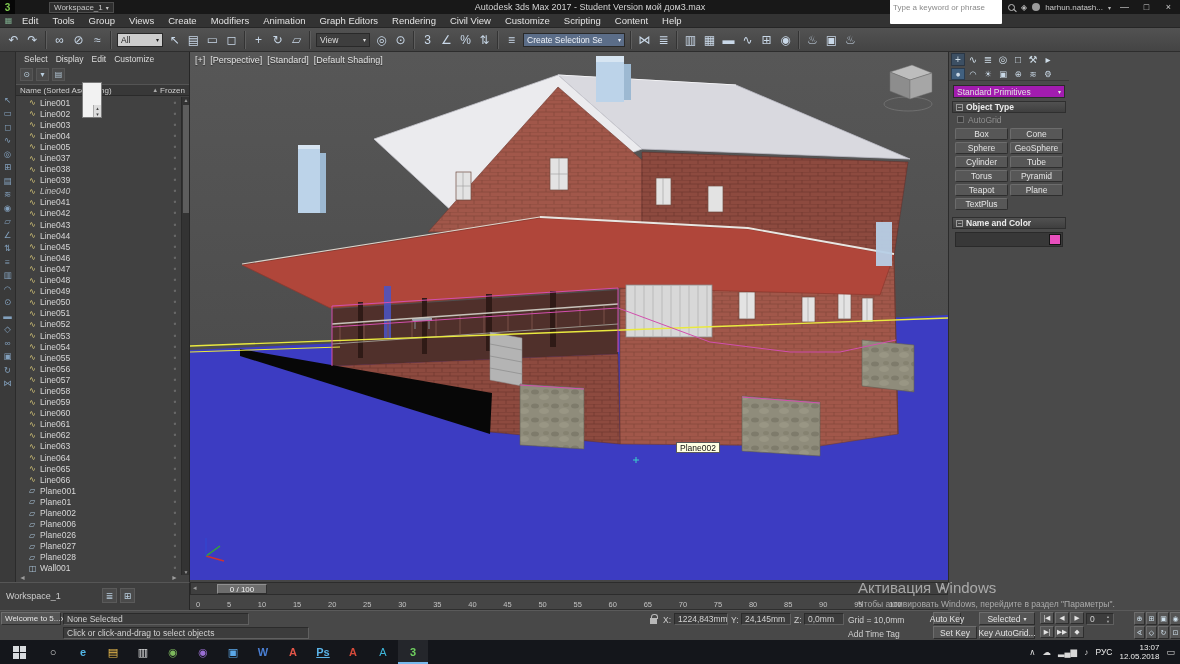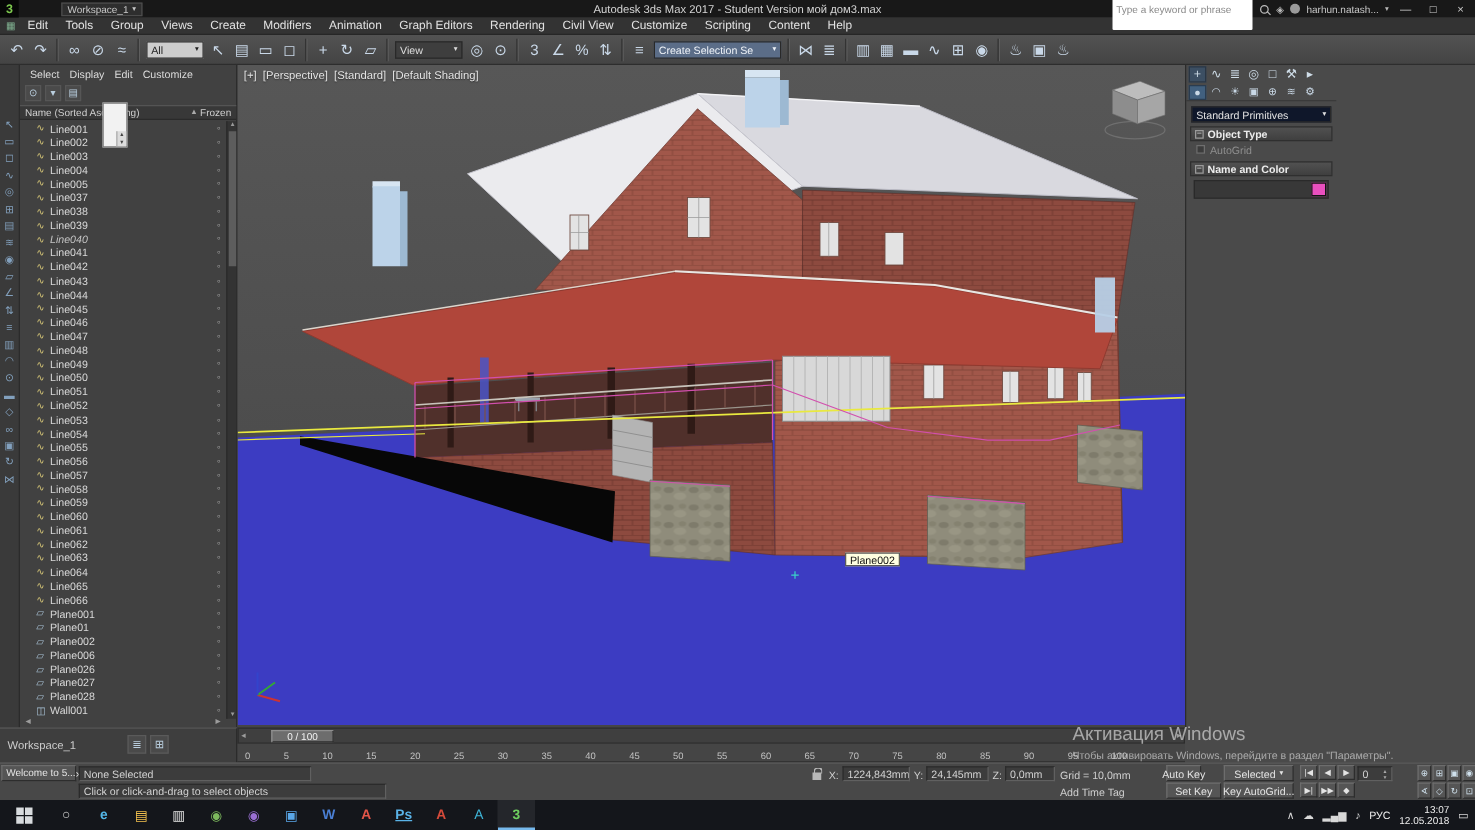--- a/index.html
+++ b/index.html
@@ -76,21 +76,21 @@
 
   
   #rightpanel{position:absolute;left:948px;top:52px;width:232px;height:530px;background:#4a4a4a;border-left:1px solid #2c2c2c}
   #cp{width:120px}
   .cp-tabs{display:flex;align-items:center;gap:1px;height:15px;padding:1px 2px}
   .cp-tab{width:14px;height:13px;display:flex;align-items:center;justify-content:center;font-size:10px;color:#cfdde8}
   .cp-tab.active{background:#3c4f63;border:1px solid #2a3644}
   .cp-cats{display:flex;align-items:center;gap:1px;height:14px;padding:0 2px;border-bottom:1px solid #3a3a3a}
   .cp-cat{width:14px;height:12px;display:flex;align-items:center;justify-content:center;font-size:8.5px;color:#c9d8e6}
   .cp-cat.active{background:#41607f;border:1px solid #2a3c50}
-  .cp-dd{margin:4px 4px 2px;height:13px;background:#0f172a;border:1px solid #2a2a2a;display:flex;align-items:center;padding:0 3px;font-size:8.5px;color:#e2e2e2}
+  .cp-dd{margin:4px 4px 2px;height:13px;background:#a21caf;border:1px solid #2a2a2a;display:flex;align-items:center;padding:0 3px;font-size:8.5px;color:#e2e2e2}
   .cp-dd .dd-arrow{margin-left:auto;font-size:6px}
   .rollout-h{margin:3px 3px 0;height:12px;background:linear-gradient(#515151,#3f3f3f);border:1px solid #2f2f2f;display:flex;align-items:center;gap:3px;padding:0 3px;font-size:8.5px;font-weight:bold;color:#ececec}
   .minus{width:7px;height:7px;border:1px solid #9a9a9a;font-size:7px;line-height:5px;text-align:center;color:#ddd;font-weight:normal}
   .autogrid{display:flex;align-items:center;gap:4px;height:13px;padding:0 8px;font-size:8.5px;color:#8f8f8f}
   .chk{width:7px;height:7px;background:#3c3c3c;border:1px solid #6e6e6e}
   .ot-grid{display:grid;grid-template-columns:1fr 1fr;gap:2px;padding:2px 6px 4px}
   .ot-btn{height:12px;background:#575757;border:1px solid #6c6c6c;border-right-color:#2e2e2e;border-bottom-color:#2e2e2e;border-radius:2px;display:flex;align-items:center;justify-content:center;font-size:8.5px;color:#e4e4e4}
   .nc-field{margin:3px 6px;height:15px;background:#383838;border:1px solid #2a2a2a;display:flex;align-items:center;justify-content:flex-end;padding:1px}
   .nc-swatch{width:12px;height:11px;border:1px solid #141414}
 
@@ -669,20 +669,33 @@
       <span class="dd-arrow">▾</span>
     </div>
     <div class="rollout-h">
       <span class="minus">−</span>
       <span>Object Type</span>
     </div>
     <div class="autogrid">
       <span class="chk"></span>
       <span>AutoGrid</span>
     </div>
+    <div class="ot-grid" id="ot-grid">
+        <div class="ot-btn">Box</div>
+        <div class="ot-btn">Cone</div>
+        <div class="ot-btn">Sphere</div>
+        <div class="ot-btn">GeoSphere</div>
+        <div class="ot-btn">Cylinder</div>
+        <div class="ot-btn">Tube</div>
+        <div class="ot-btn">Torus</div>
+        <div class="ot-btn">Pyramid</div>
+        <div class="ot-btn">Teapot</div>
+        <div class="ot-btn">Plane</div>
+        <div class="ot-btn">TextPlus</div>
+      </div>
     <div class="rollout-h">
       <span class="minus">−</span>
       <span>Name and Color</span>
     </div>
     <div class="nc-field">
       <span style="flex:1"></span>
       <span class="nc-swatch" style="background: rgb(233, 79, 190);"></span>
     </div>
   </div>
 </div>

